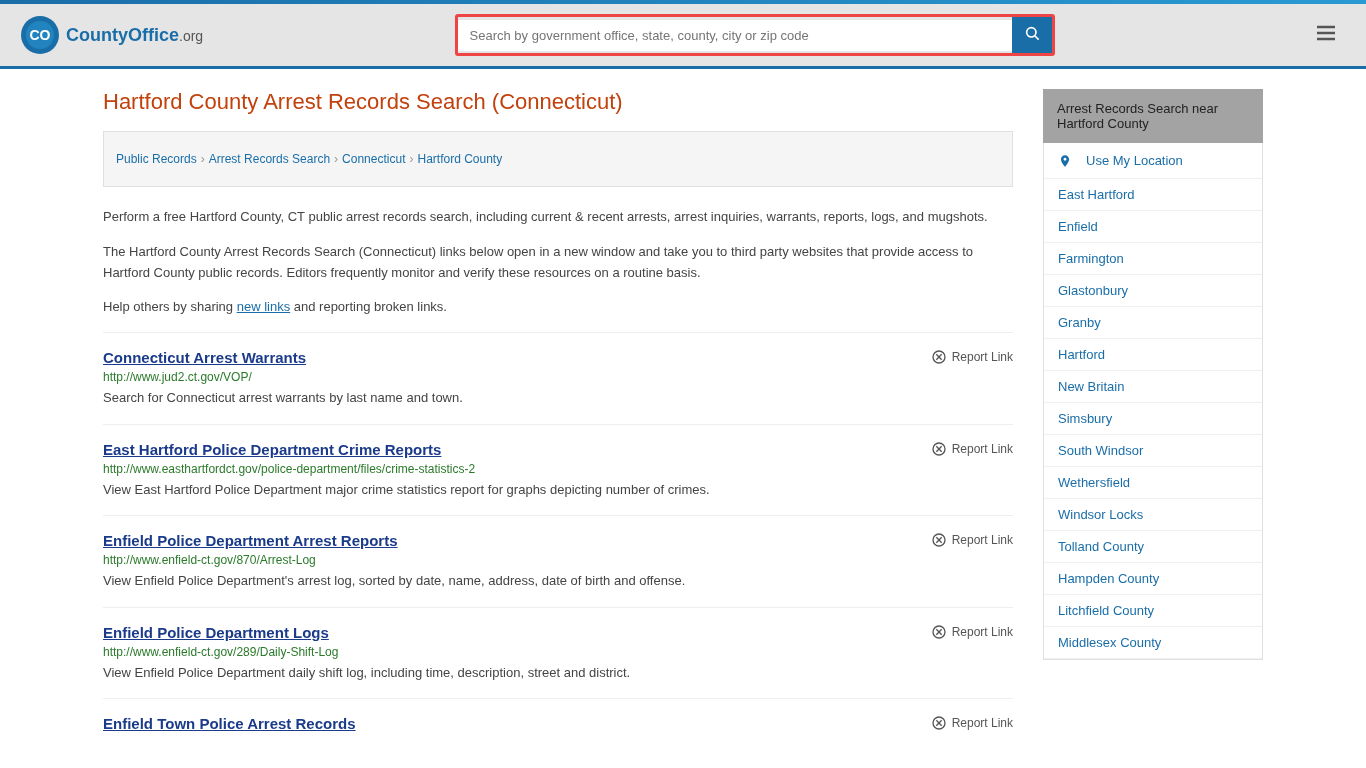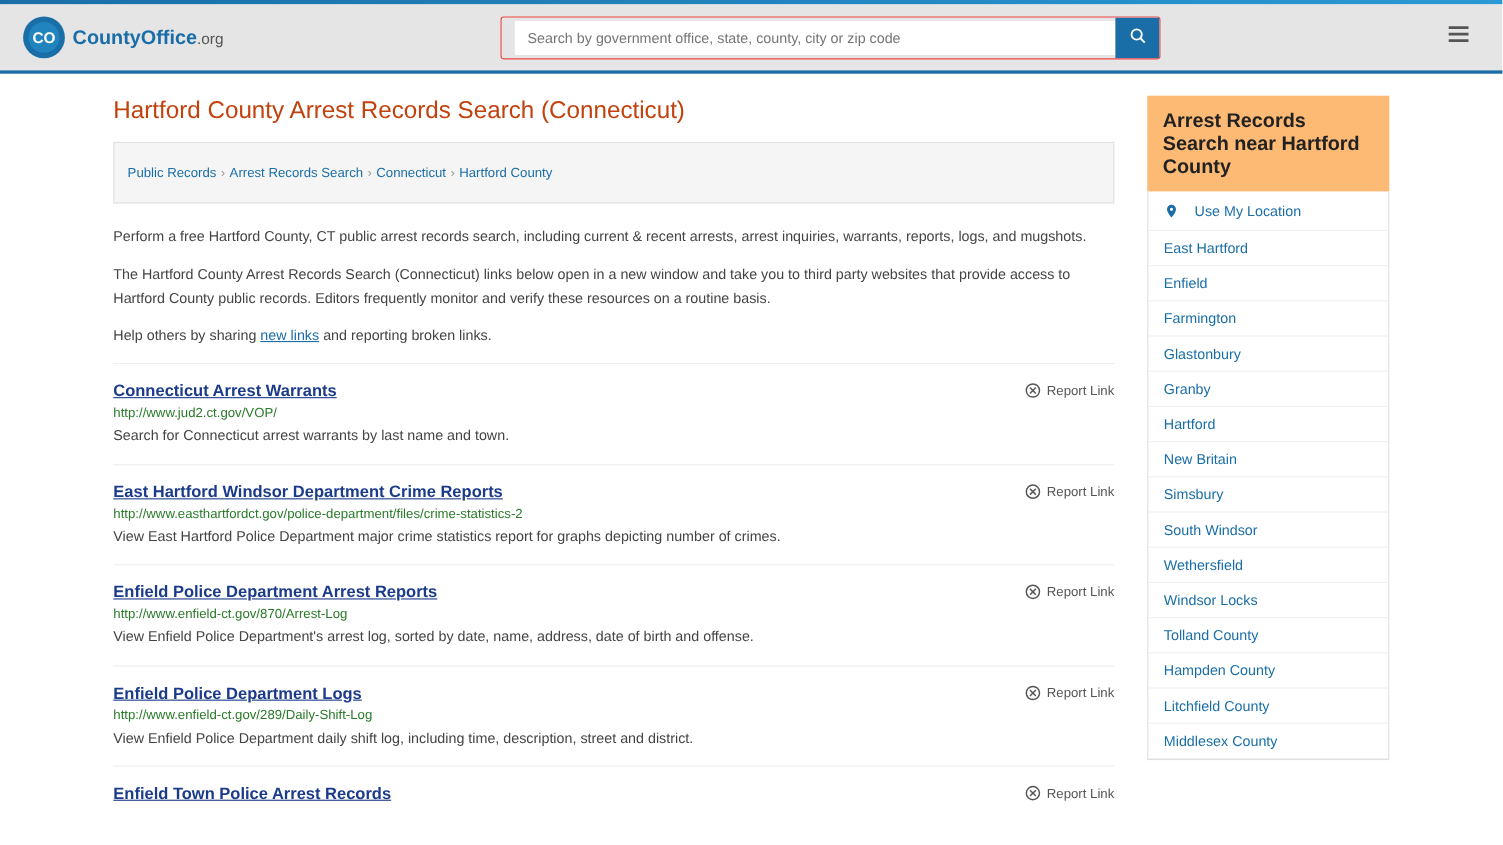--- a/index.html
+++ b/index.html
@@ -27,25 +27,24 @@
       display: flex;
       align-items: center;
       gap: 8px;
       flex: 1;
       max-width: 600px;
       margin: 0 30px;
     }
     #search-input-wrapper {
       display: flex;
       align-items: center;
-      border: 1px solid #ef4444;
+      border: 3px solid #ef4444;
       border-radius: 3px;
       flex: 1;
       overflow: hidden;
-      padding-left: 12px;
     }
     #search-input {
       border: none;
       outline: none;
       padding: 8px 12px;
       font-size: 13px;
       flex: 1;
       color: #999;
     }
     #search-button {
@@ -154,24 +153,24 @@
       margin-bottom: 4px;
     }
     .result-desc {
       font-size: 13px;
       color: #444;
       line-height: 1.5;
     }
 
     
     #sidebar-header {
-      background: #fdba74;
+      background: #a3a3a3;
       padding: 12px 14px;
-      font-size: 18px;
-      font-weight: bold;
+      font-size: 13px;
+      font-weight: normal;
       color: #222;
       margin-bottom: 0;
     }
     #sidebar-content {
       border: 1px solid #e0e0e0;
       border-top: none;
     }
     .sidebar-item {
       padding: 8px 14px;
       border-bottom: 1px solid #f0f0f0;
@@ -274,21 +273,21 @@
             </svg>
             <span>Report Link</span>
           </div>
         </div>
         <div class="result-url">http://www.jud2.ct.gov/VOP/</div>
         <div class="result-desc">Search for Connecticut arrest warrants by last name and town.</div>
       </div>
 
       <div class="result-item">
         <div class="result-header">
-          <a class="result-title" href="#">East Hartford Windsor Department Crime Reports</a>
+          <a class="result-title" href="#">East Hartford Police Department Crime Reports</a>
           <div class="report-link">
             <svg xmlns="http://www.w3.org/2000/svg" width="16" height="16" viewBox="0 0 24 24" fill="none" stroke="#555" stroke-width="2">
               <circle cx="12" cy="12" r="9"></circle>
               <line x1="8" y1="8" x2="16" y2="16"></line>
               <line x1="16" y1="8" x2="8" y2="16"></line>
             </svg>
             <span>Report Link</span>
           </div>
         </div>
         <div class="result-url">http://www.easthartfordct.gov/police-department/files/crime-statistics-2</div>

